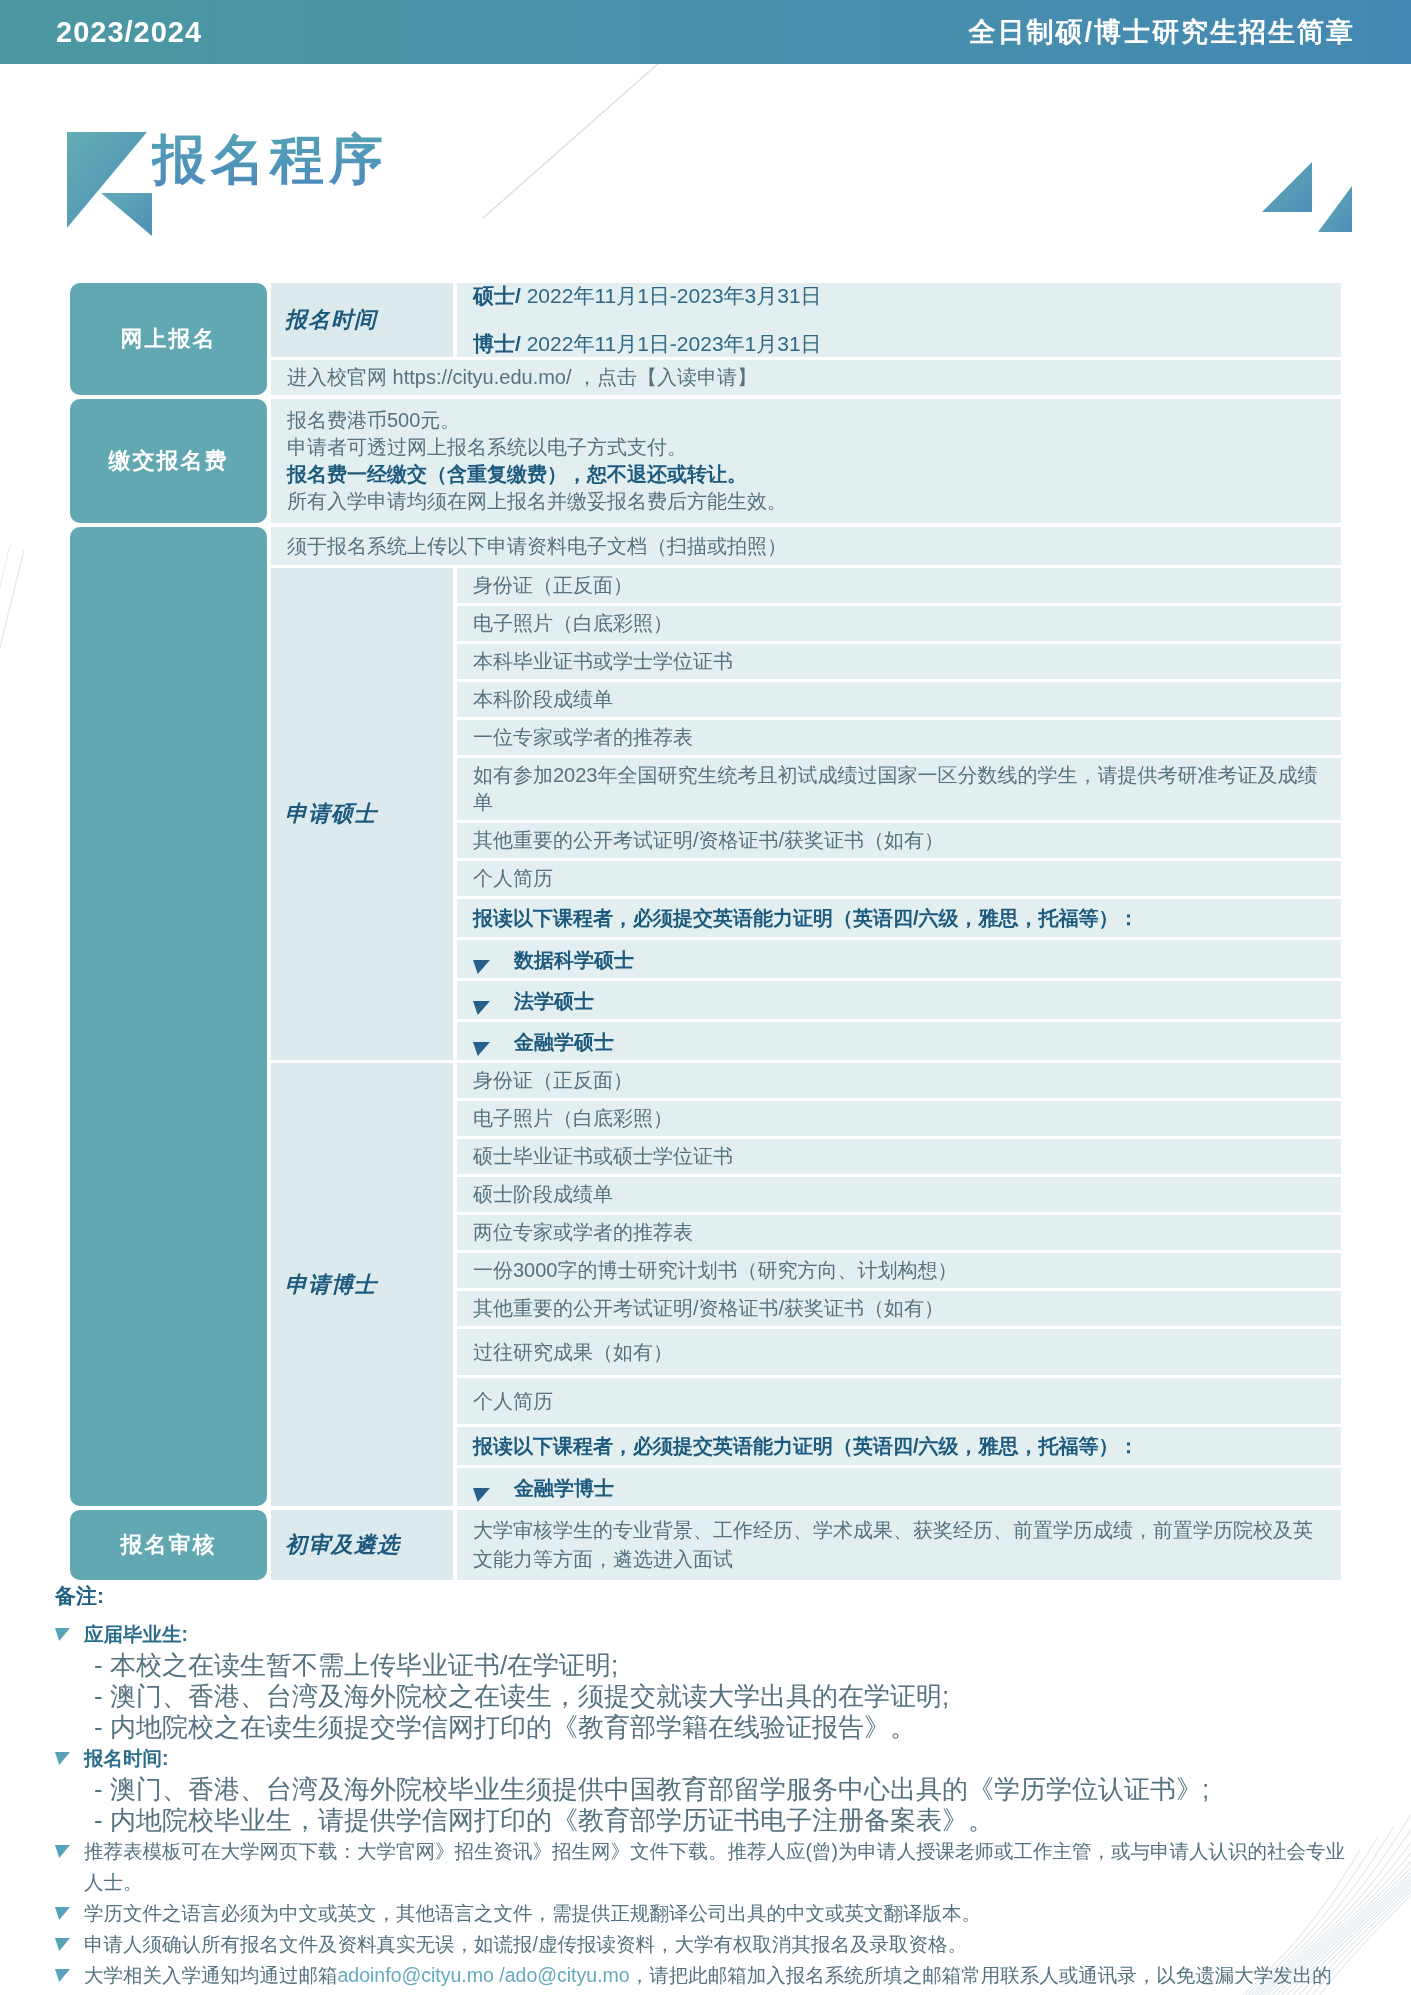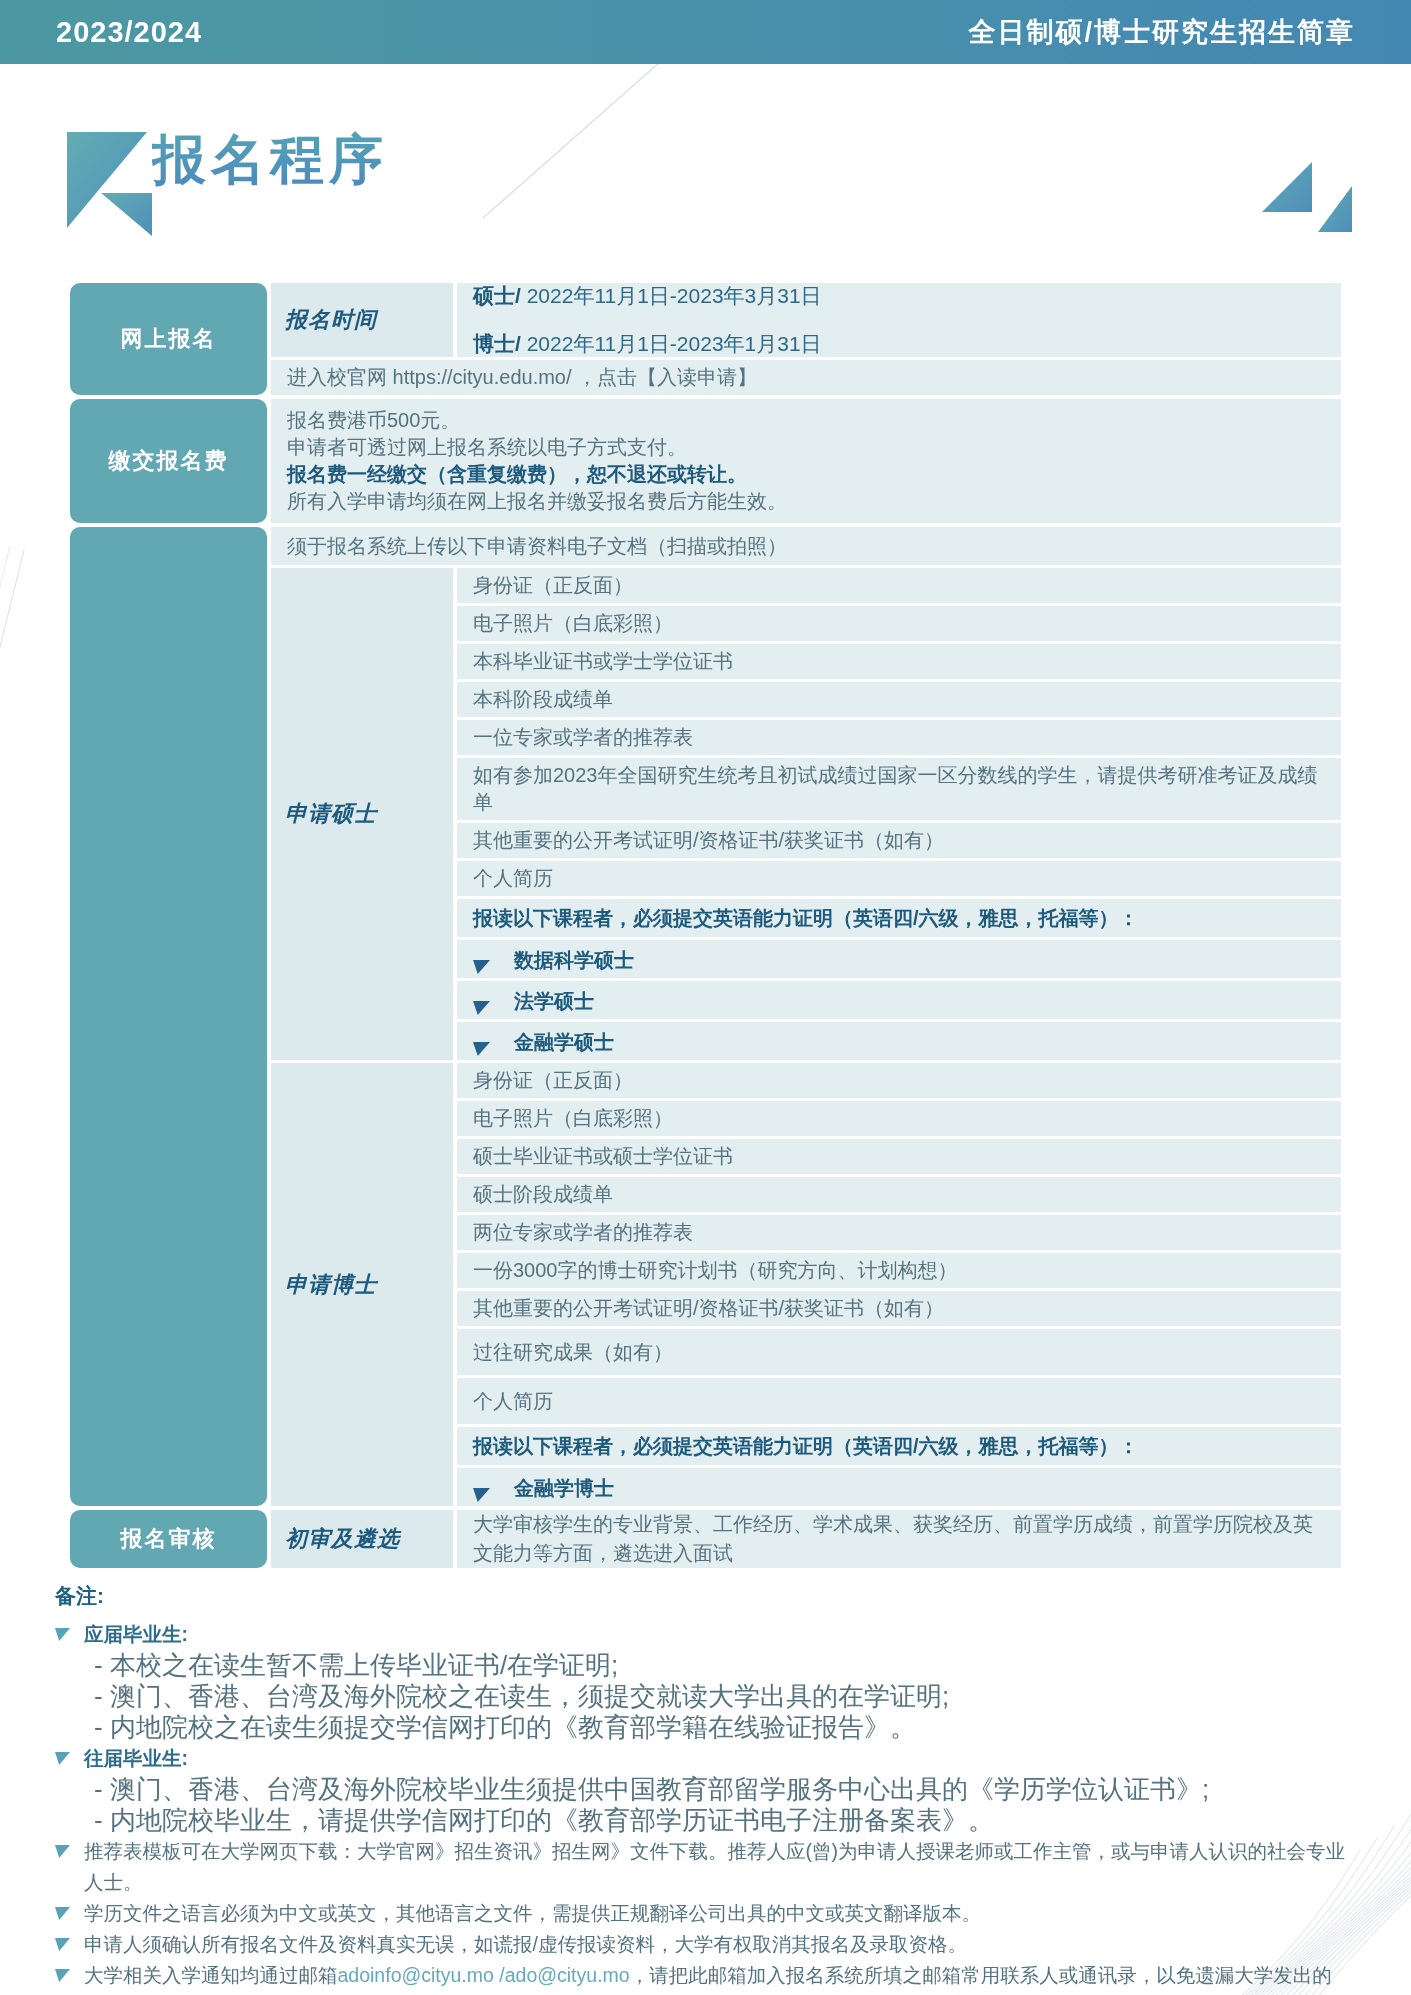--- a/index.html
+++ b/index.html
@@ -68,21 +68,21 @@
   .items-col{flex:1;display:flex;flex-direction:column;gap:3px;min-width:0}
   .list{display:contents}
   .r-item{background:var(--item-bg);min-height:35px;display:flex;align-items:center;
     padding:4px 16px;color:var(--body);font-size:20px;line-height:27px}
   .r-note{font-weight:bold;color:var(--dark);min-height:38px}
   .r-prog{background:var(--item-bg);min-height:38px;display:flex;align-items:flex-end;gap:24px;
     padding:4px 16px;color:var(--dark);font-weight:bold;font-size:20px}
   .flag-dark{width:17px;height:14px;background:#27618A;clip-path:polygon(0 0,100% 0,28% 100%);flex:none}
   .doctor-col .list > div:nth-of-type(8),
   .doctor-col .list > div:nth-of-type(9){min-height:46px}
-  .cell-review{flex:1;background:var(--item-bg);padding:0 16px;font-size:20px;line-height:29px;
+  .cell-review{flex:1;background:var(--item-bg);padding:6px 16px;font-size:20px;line-height:29px;
     color:var(--body);display:flex;flex-direction:column;justify-content:center}
 
   
   .notes{position:absolute;left:55px;top:1582px;width:1290px;z-index:2}
   .notes-title{font-size:21px;font-weight:bold;color:#1D6080;margin-bottom:9px}
   .ngroup{display:flex;gap:14px;align-items:flex-start}
   .nflag{width:15px;height:13px;background:#58A3B9;clip-path:polygon(0 0,100% 0,28% 100%);
     flex:none;margin-top:9px}
   .nhead-text{font-weight:bold;color:#2C6D8C;font-size:19.5px;line-height:31px}
   .nline{margin-left:39px;color:var(--body);font-size:26px;line-height:31px}
@@ -224,21 +224,21 @@
     <div class="ngroup">
       <span class="nflag"></span>
       <span class="nhead-text">应届毕业生:</span>
     </div>
     <div class="list">
       
     <div class="nline">- 本校之在读生暂不需上传毕业证书/在学证明;</div><div class="nline">- 澳门、香港、台湾及海外院校之在读生，须提交就读大学出具的在学证明;</div><div class="nline">- 内地院校之在读生须提交学信网打印的《教育部学籍在线验证报告》。</div></div>
 
     <div class="ngroup">
       <span class="nflag"></span>
-      <span class="nhead-text">往届毕业生:</span>
+      <span class="nhead-text">报名时间:</span>
     </div>
     <div class="list">
       
     <div class="nline">- 澳门、香港、台湾及海外院校毕业生须提供中国教育部留学服务中心出具的《学历学位认证书》;</div><div class="nline">- 内地院校毕业生，请提供学信网打印的《教育部学历证书电子注册备案表》。</div></div>
 
     <div class="ngroup">
       <span class="nflag"></span>
       <span class="ntext">推荐表模板可在大学网页下载：大学官网》招生资讯》招生网》文件下载。推荐人应(曾)为申请人授课老师或工作主管，或与申请人认识的社会专业人士。</span>
     </div>
     <div class="ngroup">

